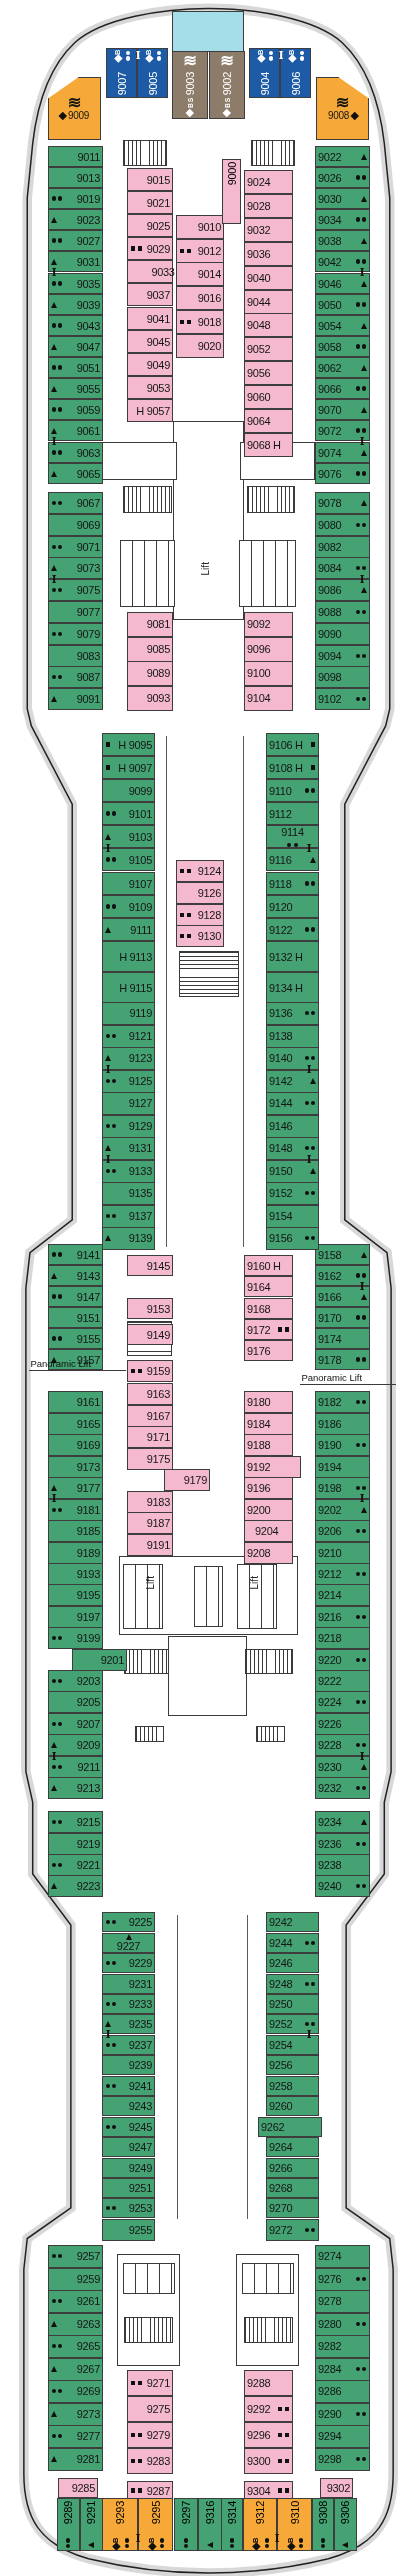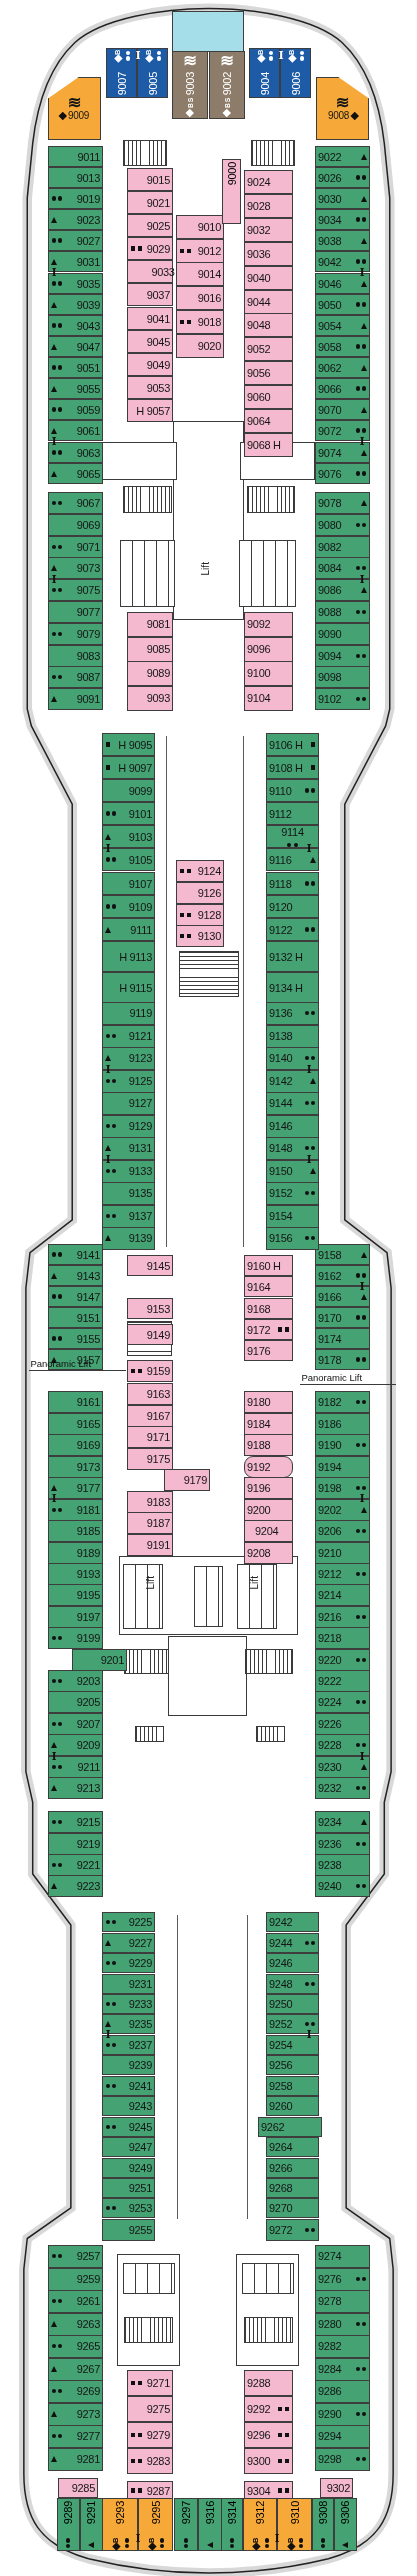--- a/index.html
+++ b/index.html
@@ -1058,21 +1058,21 @@
       <span class="ics"></span>
     </div>
     <div class="cab c-pink" style="left: 244px; top: 1413px; width: 49px; height: 22px;">
       <span class="num">9184</span>
       <span class="ics"></span>
     </div>
     <div class="cab c-pink" style="left: 244px; top: 1434px; width: 49px; height: 22px;">
       <span class="num">9188</span>
       <span class="ics"></span>
     </div>
-    <div class="cab c-pink" style="left: 244px; top: 1456px; width: 49px; height: 22px; border-radius: 9px;">
+    <div class="cab c-pink" style="left: 244px; top: 1456px; width: 57px; height: 22px;">
       <span class="num">9192</span>
       <span class="ics"></span>
     </div>
     <div class="cab c-pink" style="left: 244px; top: 1477px; width: 49px; height: 22px;">
       <span class="num">9196</span>
       <span class="ics"></span>
     </div>
     <div class="cab c-pink" style="left: 244px; top: 1499px; width: 49px; height: 22px;">
       <span class="num">9200</span>
       <span class="ics"></span>
@@ -1298,21 +1298,21 @@
       </span>
       <span class="num">9139</span>
     </div>
     <div class="cab c-green" style="left: 102px; top: 1912px; width: 53px; height: 20.4px;">
       <span class="ics">
         <i class="dot"></i>
         <i class="dot"></i>
       </span>
       <span class="num">9225</span>
     </div>
-    <div class="cab c-green" style="left: 102px; top: 1933px; width: 53px; height: 20.4px;">
+    <div class="cab c-green" style="left: 102px; top: 1933px; width: 53px; height: 20.4px; flex-direction: column;">
       <span class="ics">
         <i class="tri"></i>
       </span>
       <span class="num">9227</span>
     </div>
     <div class="cab c-green" style="left: 102px; top: 1953px; width: 53px; height: 20.4px;">
       <span class="ics">
         <i class="dot"></i>
         <i class="dot"></i>
       </span>

